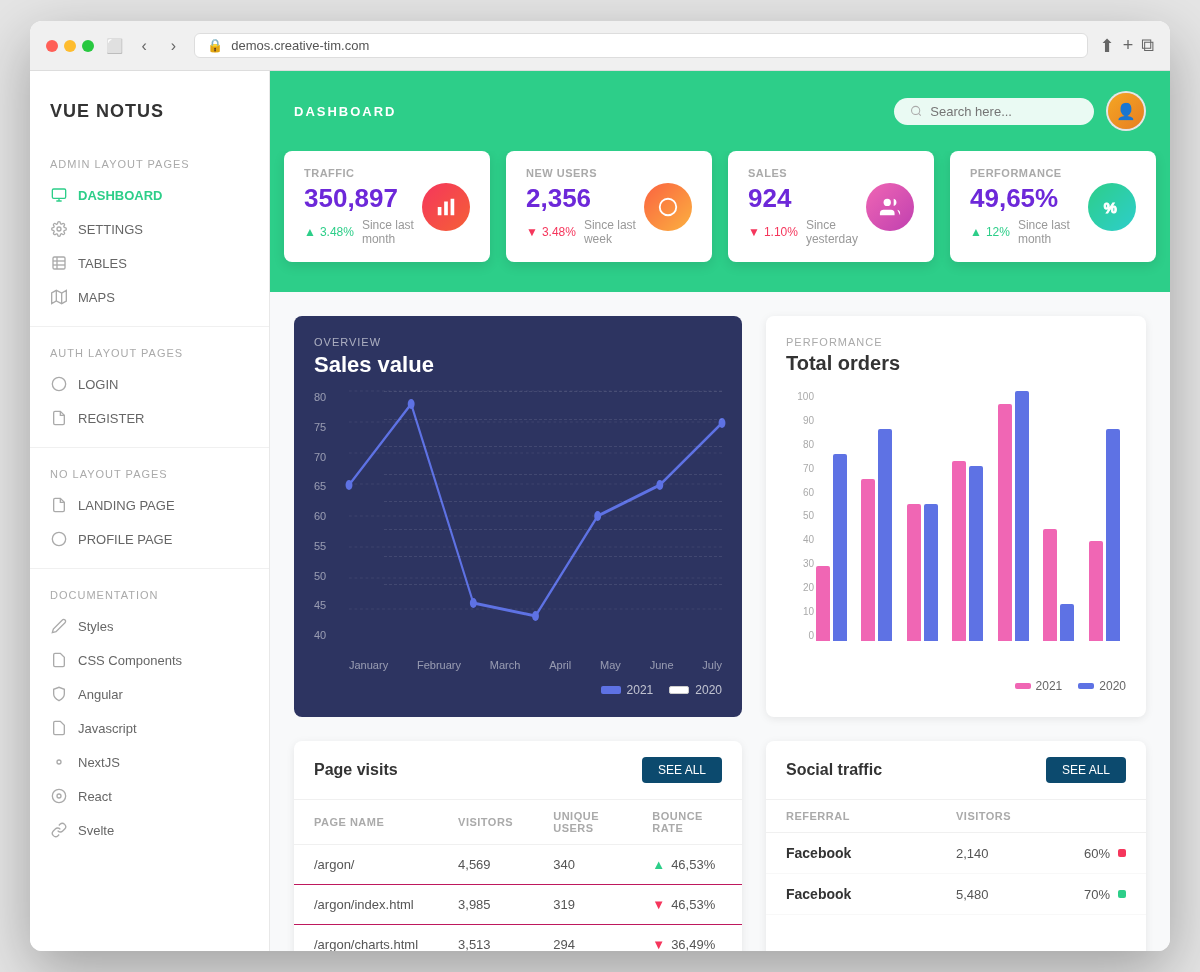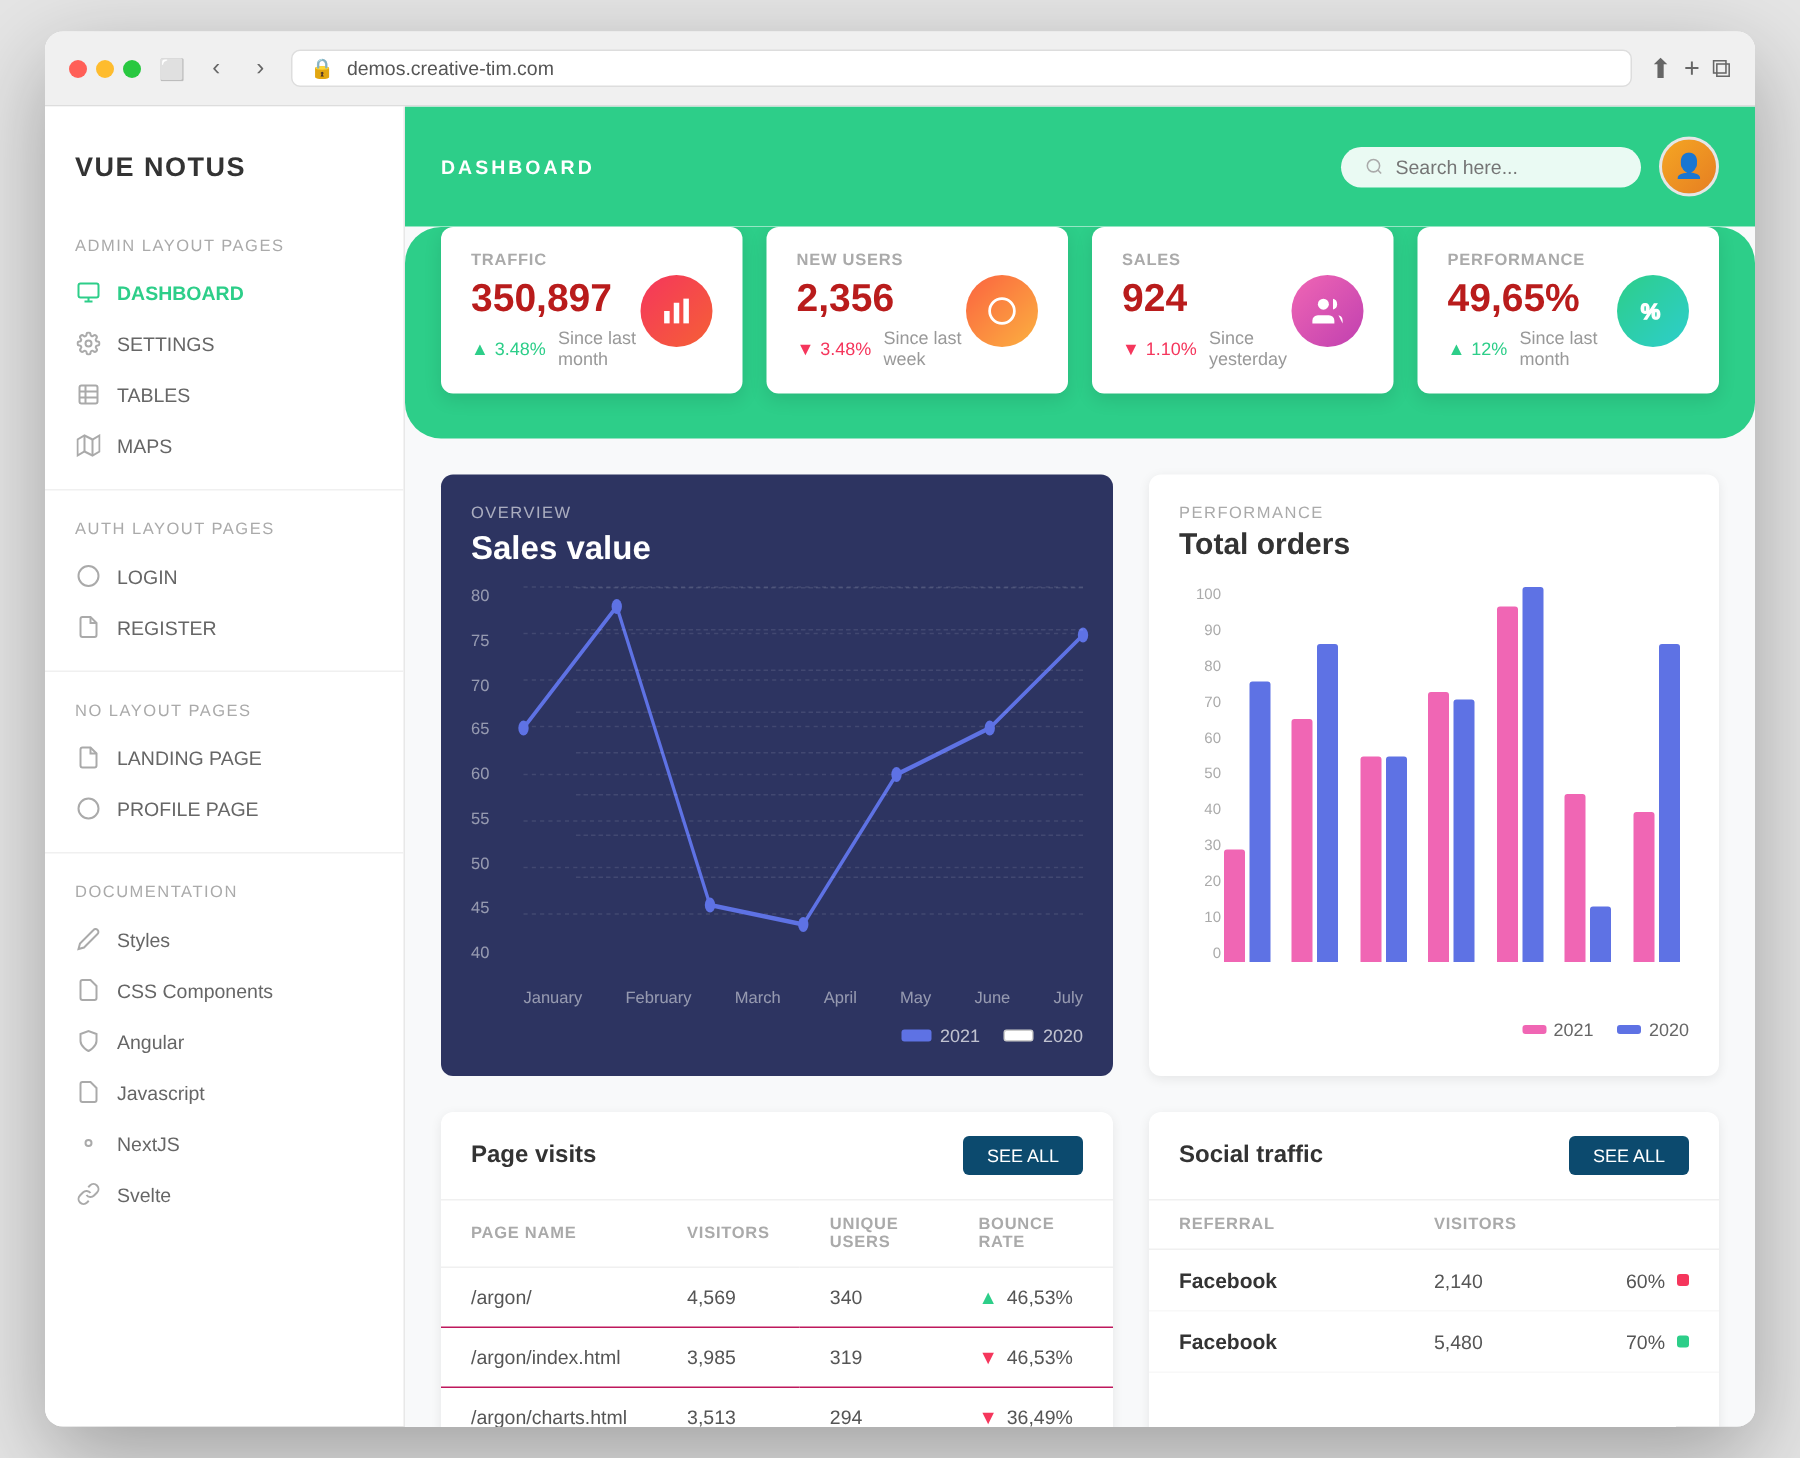--- a/index.html
+++ b/index.html
@@ -41,26 +41,26 @@
     .header-right { display: flex; align-items: center; gap: 12px; }
     .search-box { background: rgba(255,255,255,0.9); border: none; border-radius: 20px; padding: 6px 16px; font-size: 13px; color: #999; display: flex; align-items: center; gap: 8px; width: 200px; }
     .search-input { background: none; border: none; outline: none; font-size: 13px; color: #666; width: 100%; }
     .avatar { width: 40px; height: 40px; border-radius: 50%; background: #ccc; overflow: hidden; border: 2px solid rgba(255,255,255,0.5); }
     .avatar-placeholder { width: 100%; height: 100%; background: linear-gradient(135deg, #f5a623, #e67e22); display: flex; align-items: center; justify-content: center; color: white; font-size: 16px; }
 
     
     .content-area { flex: 1; background: #f8f9fa; overflow-y: auto; padding: 0; }
     
     
-    .stats-section { background: #2dce89; padding: 0 24px 30px; border-radius: 24px; }
+    .stats-section { background: #2dce89; padding: 0 14px 30px; }
     .stats-grid { display: grid; grid-template-columns: repeat(4, 1fr); gap: 16px; }
     .stat-card { background: #fff; border-radius: 8px; padding: 16px 20px; display: flex; align-items: center; justify-content: space-between; box-shadow: 0 4px 12px rgba(0,0,0,0.1); }
     .stat-info { flex: 1; }
     .stat-label { font-size: 11px; color: #aaa; font-weight: 600; text-transform: uppercase; letter-spacing: 0.5px; }
-    .stat-value { font-size: 26px; font-weight: 700; color: #b91c1c; margin: 4px 0; }
+    .stat-value { font-size: 26px; font-weight: 700; color: #6d28d9; margin: 4px 0; }
     .stat-change { font-size: 12px; display: flex; align-items: center; gap: 4px; }
     .stat-change.up { color: #2dce89; }
     .stat-change.down { color: #f5365c; }
     .stat-change-text { color: #999; margin-left: 4px; }
     .stat-icon { width: 48px; height: 48px; border-radius: 50%; display: flex; align-items: center; justify-content: center; color: white; font-size: 20px; flex-shrink: 0; }
     .icon-red { background: linear-gradient(135deg, #f5365c, #f56036); }
     .icon-orange { background: linear-gradient(135deg, #fb6340, #fbb140); }
     .icon-pink { background: linear-gradient(135deg, #f066b4, #c040b0); }
     .icon-green { background: linear-gradient(135deg, #2dce89, #2dcecc); }
 
@@ -296,20 +296,29 @@
 
       <a class="sidebar-item">
         <span class="item-icon">
           <svg width="16" height="16" viewBox="0 0 24 24" fill="none" stroke="#aaa" stroke-width="2">
               <circle cx="12" cy="12" r="3"></circle>
             </svg>
         </span>
         <span>NextJS</span>
       </a>
 
+      <a class="sidebar-item">
+        <span class="item-icon">
+          <svg width="16" height="16" viewBox="0 0 24 24" fill="none" stroke="#aaa" stroke-width="2">
+              <circle cx="12" cy="12" r="3"></circle>
+              <path d="M12 2C6.48 2 2 6.48 2 12s4.48 10 10 10 10-4.48 10-10S17.52 2 12 2z"></path>
+            </svg>
+        </span>
+        <span>React</span>
+      </a>
 
       <a class="sidebar-item">
         <span class="item-icon">
           <svg width="16" height="16" viewBox="0 0 24 24" fill="none" stroke="#aaa" stroke-width="2">
               <path d="M10 13a5 5 0 0 0 7.54.54l3-3a5 5 0 0 0-7.07-7.07l-1.72 1.71"></path>
               <path d="M14 11a5 5 0 0 0-7.54-.54l-3 3a5 5 0 0 0 7.07 7.07l1.71-1.71"></path>
             </svg>
         </span>
         <span>Svelte</span>
       </a>

